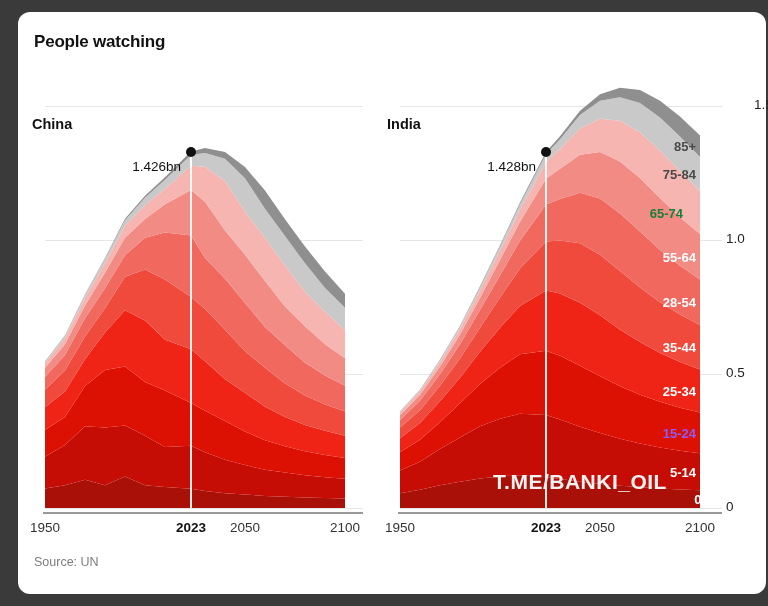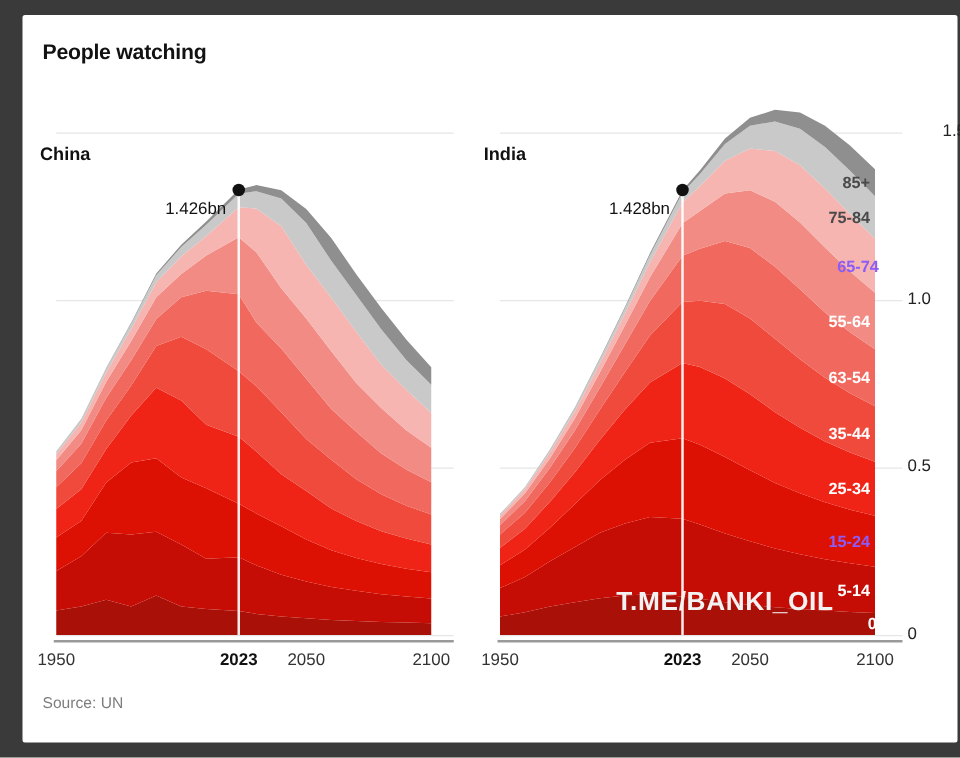--- a/index.html
+++ b/index.html
@@ -7,21 +7,21 @@
     width:768px;height:606px;
     background:#3a3a3a;
     font-family:"Liberation Sans", sans-serif;
     overflow:hidden;
   }
   #card{
     position:absolute;
     left:18px;top:12px;
     width:748px;height:582px;
     background:#ffffff;
-    border-radius:2px;
+    border-radius:12px;
   }
   #title{
     position:absolute;left:16px;top:20px;
     font-size:17px;font-weight:bold;color:#121212;
     letter-spacing:-0.2px;
   }
   #subtitle{
     position:absolute;left:16px;top:43px;
     font-size:14.5px;color:#1a1a1a;
   }
@@ -134,23 +134,23 @@
       <div class="peak-label" style="left: 163px; top: 127.096px; transform: translateX(-100%);">1.428bn</div>
       <div class="xtick" style="left: 27px; top: 508px;">1950</div>
       <div class="xtick bold" style="left: 173px; top: 508px;">2023</div>
       <div class="xtick" style="left: 227px; top: 508px;">2050</div>
       <div class="xtick" style="left: 327px; top: 508px;">2100</div>
       <div class="agelabel" style="left: 340px; top: 487.156px; color: rgb(255, 255, 255);">0-4</div>
       <div class="agelabel" style="left: 323px; top: 459.82px; color: rgb(255, 255, 255);">5-14</div>
       <div class="agelabel" style="left: 323px; top: 420.96px; color: #8b5cf6;">15-24</div>
       <div class="agelabel" style="left: 323px; top: 379.018px; color: rgb(255, 255, 255);">25-34</div>
       <div class="agelabel" style="left: 323px; top: 335.2px; color: rgb(255, 255, 255);">35-44</div>
-      <div class="agelabel" style="left: 323px; top: 290.176px; color: rgb(255, 255, 255);">63-54</div>
+      <div class="agelabel" style="left: 323px; top: 290.176px; color: rgb(255, 255, 255);">28-54</div>
       <div class="agelabel" style="left: 323px; top: 244.75px; color: rgb(255, 255, 255);">55-64</div>
-      <div class="agelabel" style="left: 330px; top: 200.53px; color: #8b5cf6;">65-74</div>
+      <div class="agelabel" style="left: 310px; top: 200.53px; color: #15803d;">65-74</div>
       <div class="agelabel" style="left: 323px; top: 161.938px; color: rgb(74, 74, 74);">75-84</div>
       <div class="agelabel" style="left: 323px; top: 134.2px; color: rgb(74, 74, 74);">85+</div>
       <div class="ytick" style="left: 353px; top: 487px;">0</div>
       <div class="ytick" style="left: 353px; top: 353px;">0.5</div>
       <div class="ytick" style="left: 353px; top: 219px;">1.0</div>
       <div class="ytick" style="left: 353px; top: 85px; margin-left: 28px;">1.5</div>
       <div id="watermark" style="left: 207px; top: 458px;">T.ME/BANKI_OIL</div>
     </div>
 
   <div id="source">Source: UN</div>

